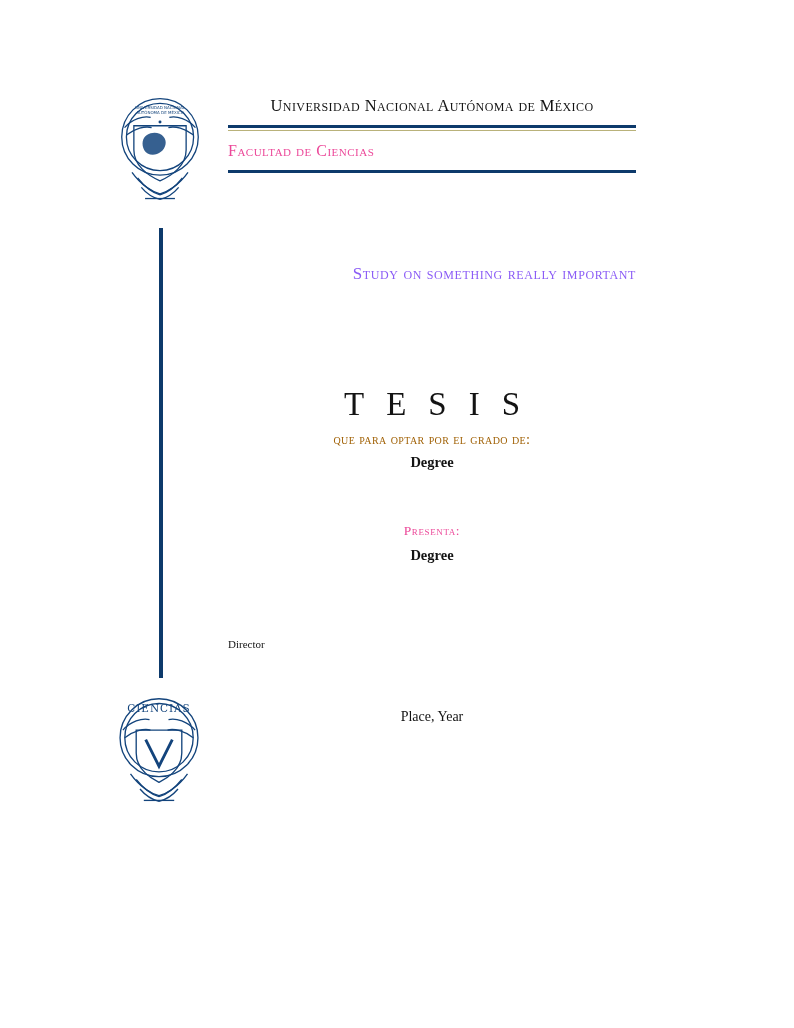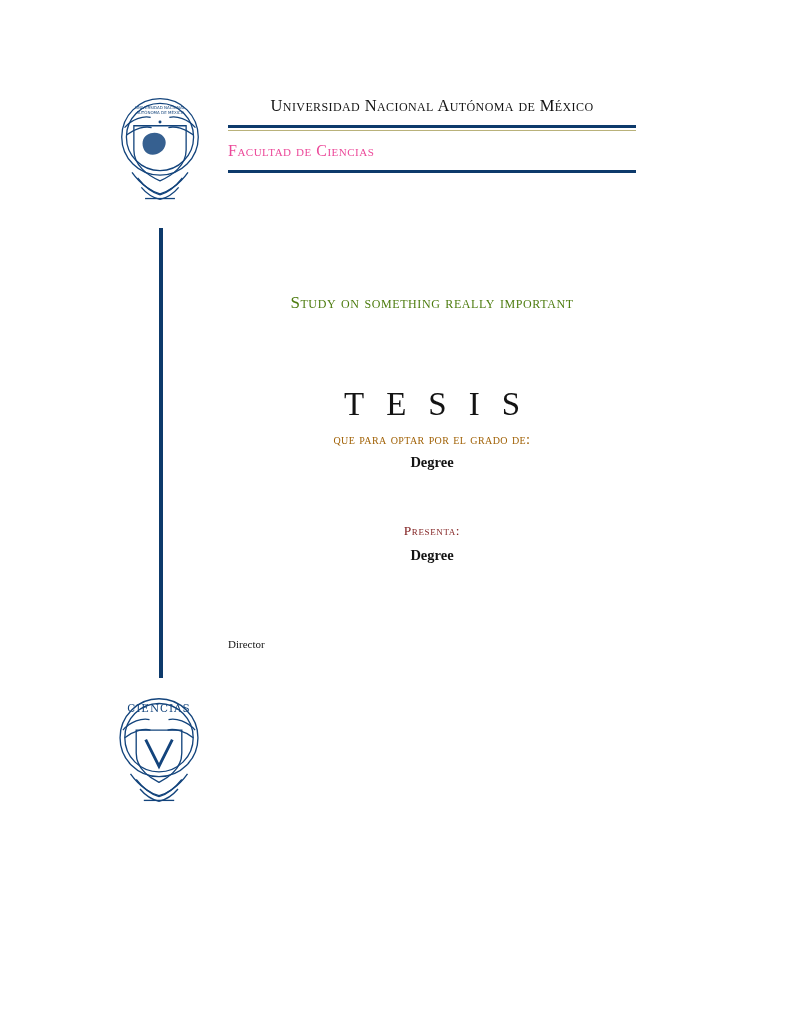--- a/index.html
+++ b/index.html
@@ -94,26 +94,25 @@
     width: 96px;
     height: 114px;
   }
   .seal svg { display: block; width: 100%; height: 100%; }
 
   .doc-title {
     position: absolute;
     left: 228px;
     top: 264px;
     width: 408px;
-    text-align: center;
+    text-align: right;
     font-size: 17px;
     font-variant: small-caps;
     letter-spacing: 0.6px;
-    color: #4d7c0f;
-    margin-top: 29px;
+    color: #8b5cf6;
   }
 
   .tesis-word {
     position: absolute;
     left: 228px;
     top: 386px;
     width: 408px;
     text-align: center;
     font-size: 33px;
     letter-spacing: 22px;
@@ -146,21 +145,21 @@
 
   .presenta-label {
     position: absolute;
     left: 228px;
     top: 523px;
     width: 408px;
     text-align: center;
     font-size: 13.5px;
     font-variant: small-caps;
     letter-spacing: 0.6px;
-    color: #7f1d1d;
+    color: #ec4899;
   }
 
   .author {
     position: absolute;
     left: 228px;
     top: 547px;
     width: 408px;
     text-align: center;
     font-size: 14.5px;
     font-weight: bold;
@@ -252,20 +251,21 @@
   <div class="tesis-word">TESIS</div>
 
   <div class="grado-line">que para optar por el grado de:</div>
   <div class="degree">Degree</div>
 
   <div class="presenta-label">Presenta:</div>
   <div class="author">Degree</div>
 
   <div class="director-name">Director</div>
 
+  <div class="place-year">Place, Year</div>
 
   <div class="seal seal-bottom">
     <svg viewBox="0 0 100 120" xmlns="http://www.w3.org/2000/svg" aria-hidden="true">
       <g fill="none" stroke="#13447c" stroke-width="1.4">
         <ellipse cx="50" cy="46" rx="41" ry="41"></ellipse>
         <ellipse cx="50" cy="46" rx="36" ry="36"></ellipse>
 
         <path d="M26 38 h48 v24 c0 15 -12 25 -24 31 c-12 -6 -24 -16 -24 -31 z"></path>
 
         <path d="M36 48 l14 28 l14 -28" stroke-width="3"></path>

